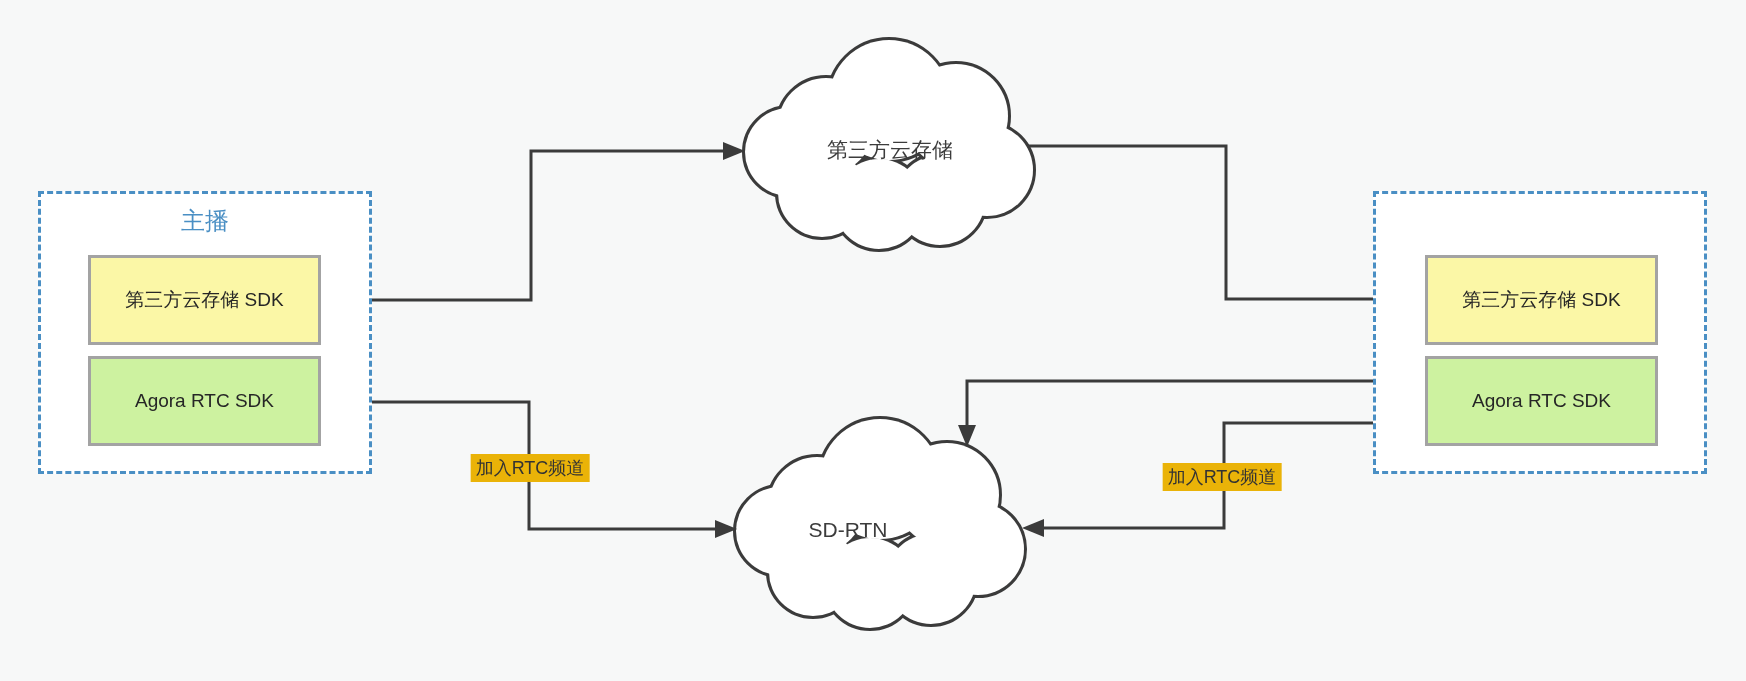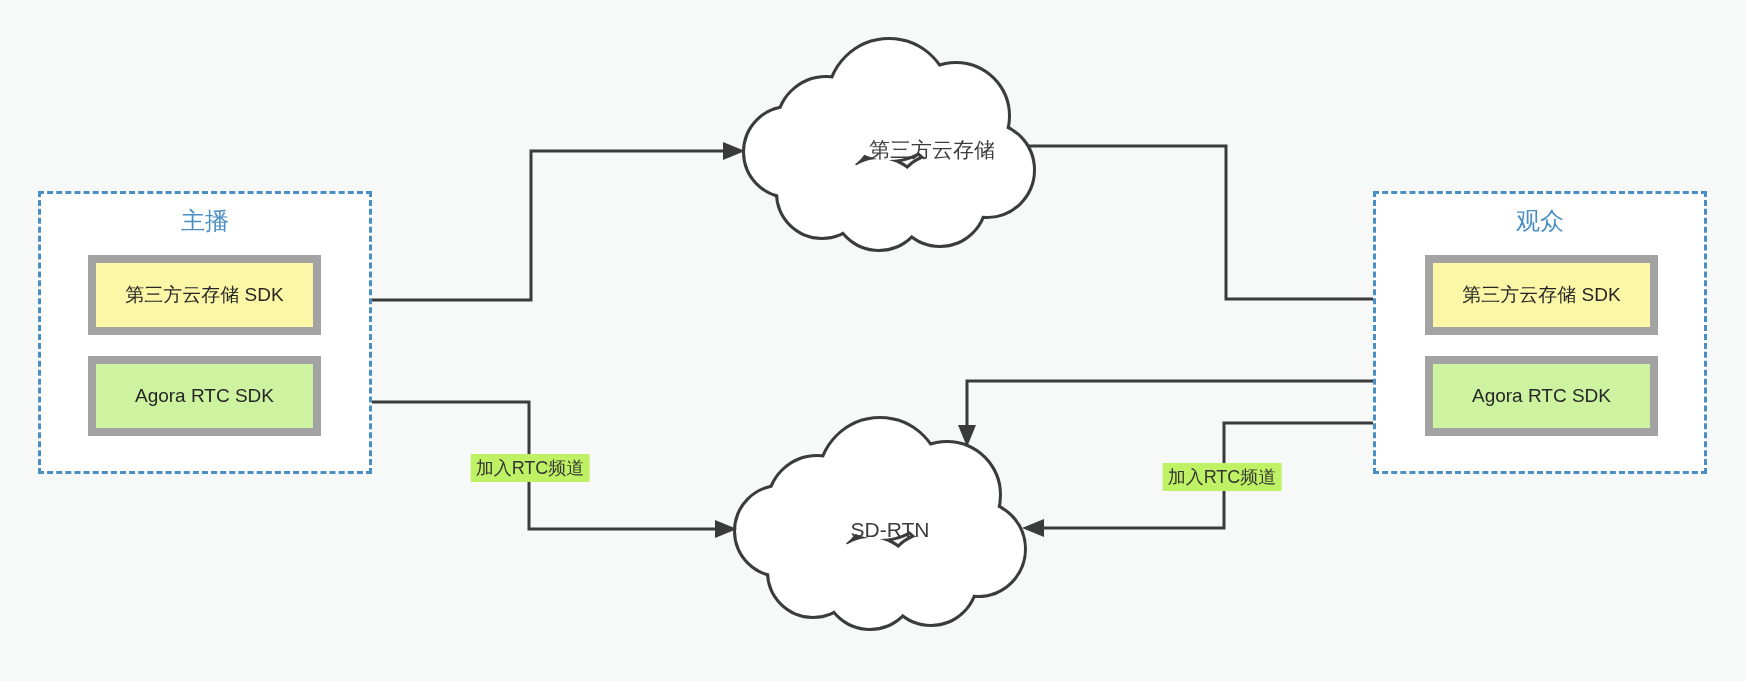--- a/index.html
+++ b/index.html
@@ -46,44 +46,43 @@
     top: 209px;
     text-align: center;
     font-size: 24px;
     line-height: 24px;
     color: #4a8fc4;
   }
   .node {
     position: absolute;
     box-sizing: border-box;
     width: 233px;
-    height: 80px;
-    border: 8px solid #a3a3a3;
+    height: 90px;
+    border: 3px solid #a3a3a3;
     display: flex;
     align-items: center;
     justify-content: center;
     font-size: 19px;
     color: #262626;
     text-align: center;
   }
   .node-yellow { background: #fbf7a6; }
   .node-green  { background: #cdf2a0; text-align: right; }
 
   .cloud-label {
     position: absolute;
     transform: translate(-50%, -50%);
     font-size: 21px;
     color: #3c3c3c;
     white-space: nowrap;
-    margin-left: 42px;
   }
   .edge-label {
     position: absolute;
     transform: translate(-50%, -50%);
-    background: #bef264;
+    background: #eab308;
     padding: 2px 5px;
     font-size: 18px;
     color: #333333;
     white-space: nowrap;
   }
 </style>
 </head>
 <body>
 
 <div class="canvas">
@@ -135,21 +134,20 @@
     <g>
       <path class="edge-path" d="M 1425 423 H 1224 V 528 H 1044"></path>
       <polygon class="arrow-head" points="1022,528 1044,519 1044,537"></polygon>
     </g>
   </svg>
 
   <div class="group-box" style="left:38px; top:191px;"></div>
   <div class="group-label" style="left:38px;">主播</div>
 
   <div class="group-box" style="left:1373px; top:191px;"></div>
-  <div class="group-label" style="left:1373px;">观众</div>
 
   <div class="node node-yellow" style="left:88px; top:255px;">
     <span>第三方云存储 SDK</span>
   </div>
   <div class="node node-green" style="left:88px; top:356px;">
     <span>Agora RTC SDK</span>
   </div>
 
   <div class="node node-yellow" style="left:1425px; top:255px;">
     <span>第三方云存储 SDK</span>

